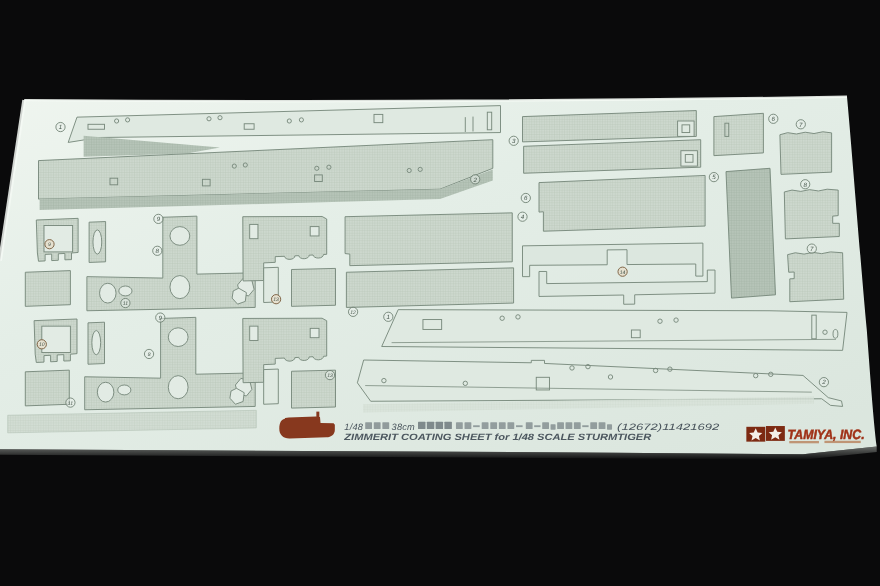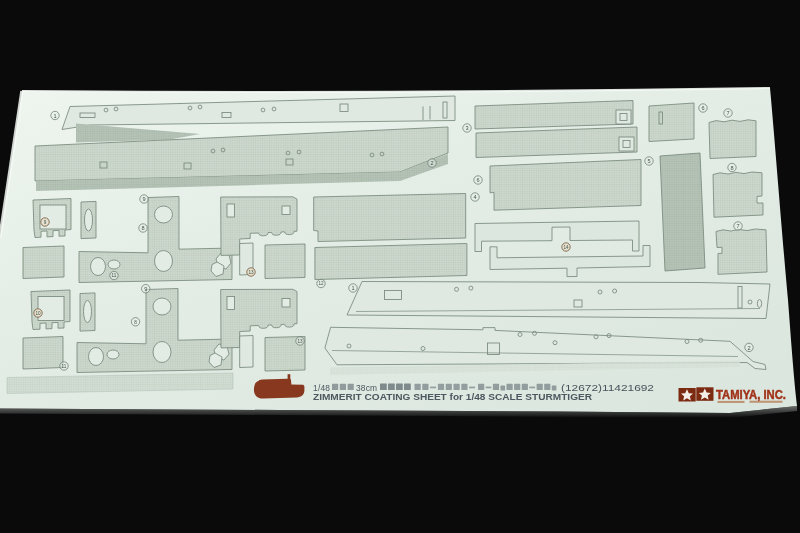--- a/index.html
+++ b/index.html
@@ -1,16 +1,16 @@
 <!DOCTYPE html>
 <html><head>
 <meta charset="utf-8">
 <style>
 html,body{margin:0;padding:0;background:#000;}
-#stage{position:relative;width:800px;height:533px;overflow:hidden;background:#0a0a0b;font-family:"Liberation Sans",sans-serif;}
+#stage{position:relative;width:800px;height:533px;overflow:hidden;background:#0a0a0b;font-family:"Liberation Sans",sans-serif;font-style:italic;}
 #stage svg{filter:blur(0.55px);}
 </style>
 </head>
 <body>
 <div id="stage">
 <svg width="800" height="533" viewBox="0 0 800 533" xmlns="http://www.w3.org/2000/svg">
 <defs>
 <linearGradient id="gSheet" x1="0" y1="0" x2="0.85" y2="1">
 <stop offset="0" stop-color="#eff5ef"></stop>
 <stop offset="0.4" stop-color="#e4eee7"></stop>

